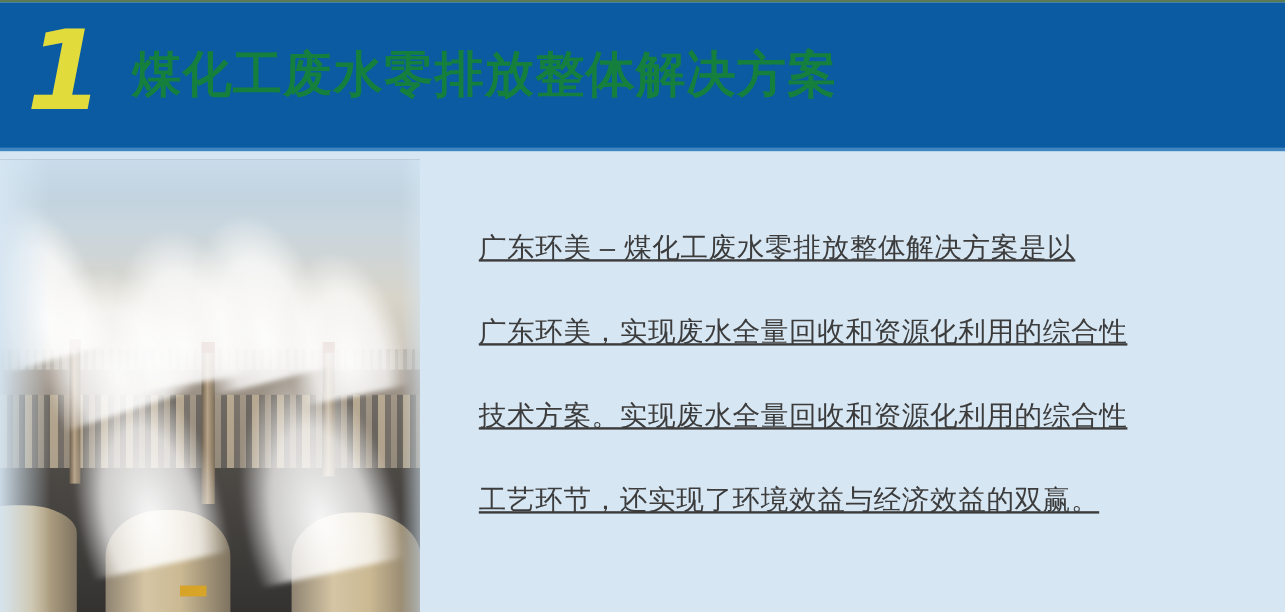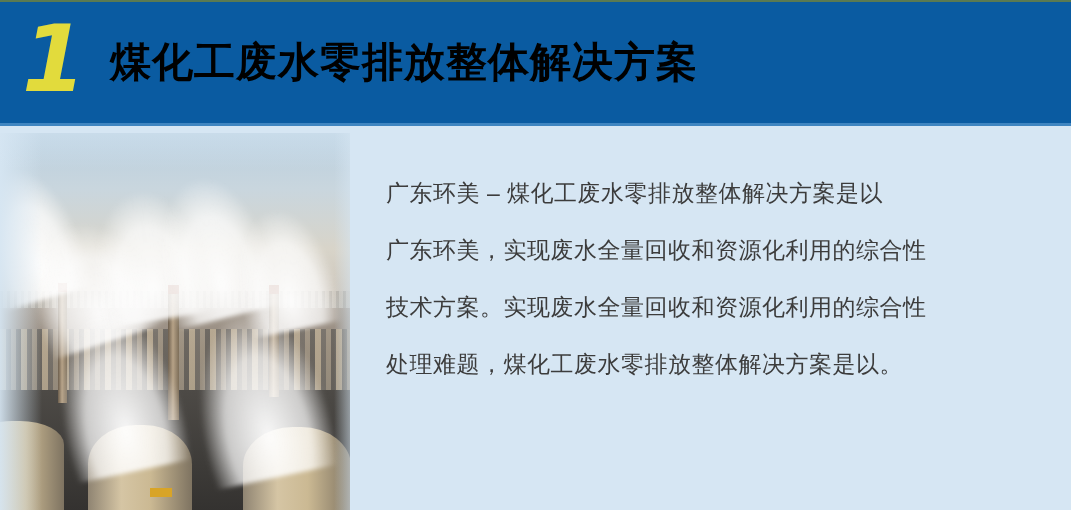--- a/index.html
+++ b/index.html
@@ -55,21 +55,21 @@
     letter-spacing: -2px;
     user-select: none;
   }
   .header-title {
     position: absolute;
     left: 110px;
     top: 36px;
     font-size: 41px;
     font-weight: bold;
     line-height: 52px;
-    color: #000000;
+    color: #15803d;
     letter-spacing: 1px;
     white-space: nowrap;
     text-align: right;
   }
 
   
   .photo {
     position: absolute;
     left: 0;
     top: 133px;
@@ -197,21 +197,22 @@
     position: absolute;
     left: 383px;
     top: 163px;
     width: 600px;
     font-size: 23px;
     line-height: 54px;
     color: #3c3c3c;
     letter-spacing: .5px;
   }
   .body-copy p {
-    margin: 3px;
+    margin: 16px;
+    text-decoration: underline;
   }
 </style>
 </head>
 <body>
 
 <div class="page">
 
   <div class="top-rule"></div>
 
   <div class="header"></div>
@@ -249,16 +250,16 @@
 
     <div class="photo-fade-left"></div>
     <div class="photo-fade-top"></div>
     <div class="photo-fade-right"></div>
   </div>
 
   <div class="body-copy">
     <p>广东环美 – 煤化工废水零排放整体解决方案是以</p>
     <p>广东环美，实现废水全量回收和资源化利用的综合性</p>
     <p>技术方案。实现废水全量回收和资源化利用的综合性</p>
-    <p>处理难题，煤化工废水零排放整体解决方案是以。</p>
+    <p>工艺环节，还实现了环境效益与经济效益的双赢。</p>
   </div>
 
 </div>
 
 </body></html>

